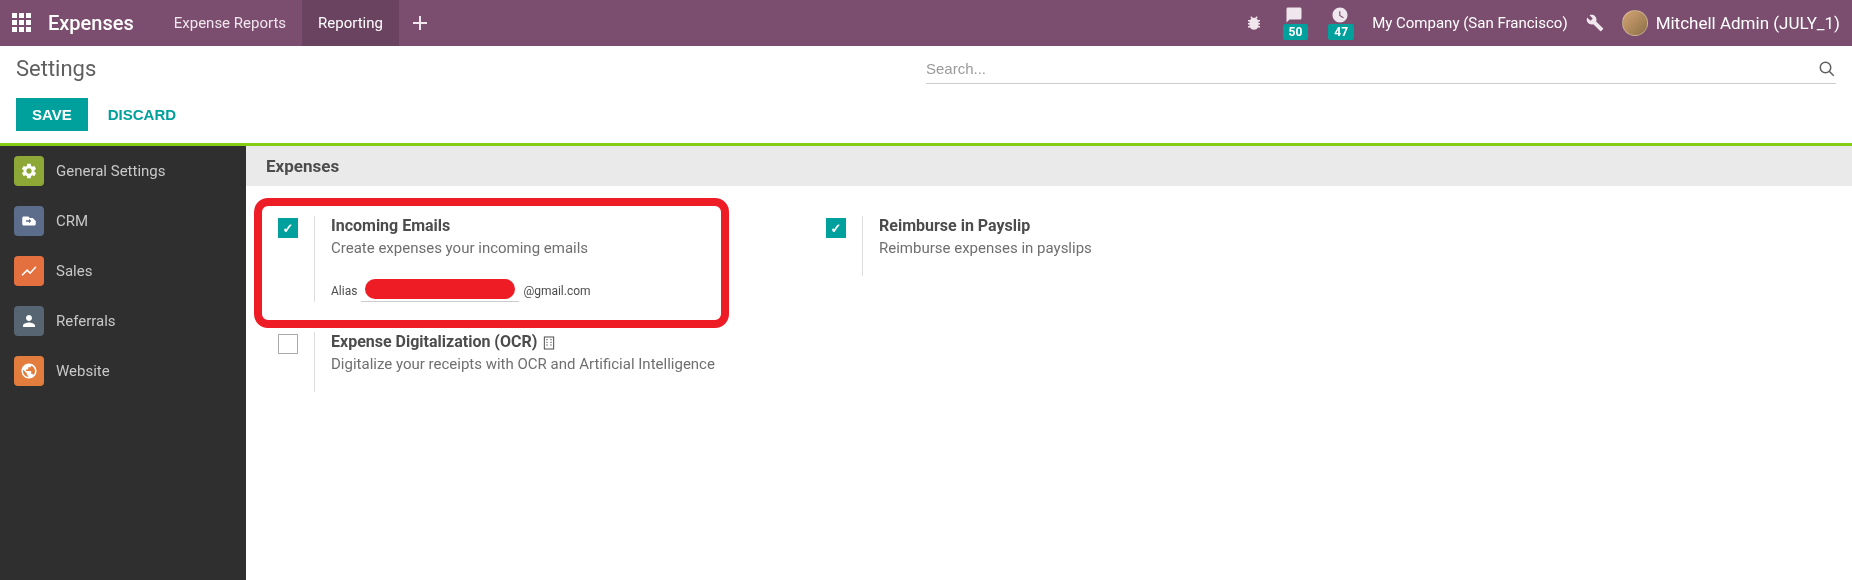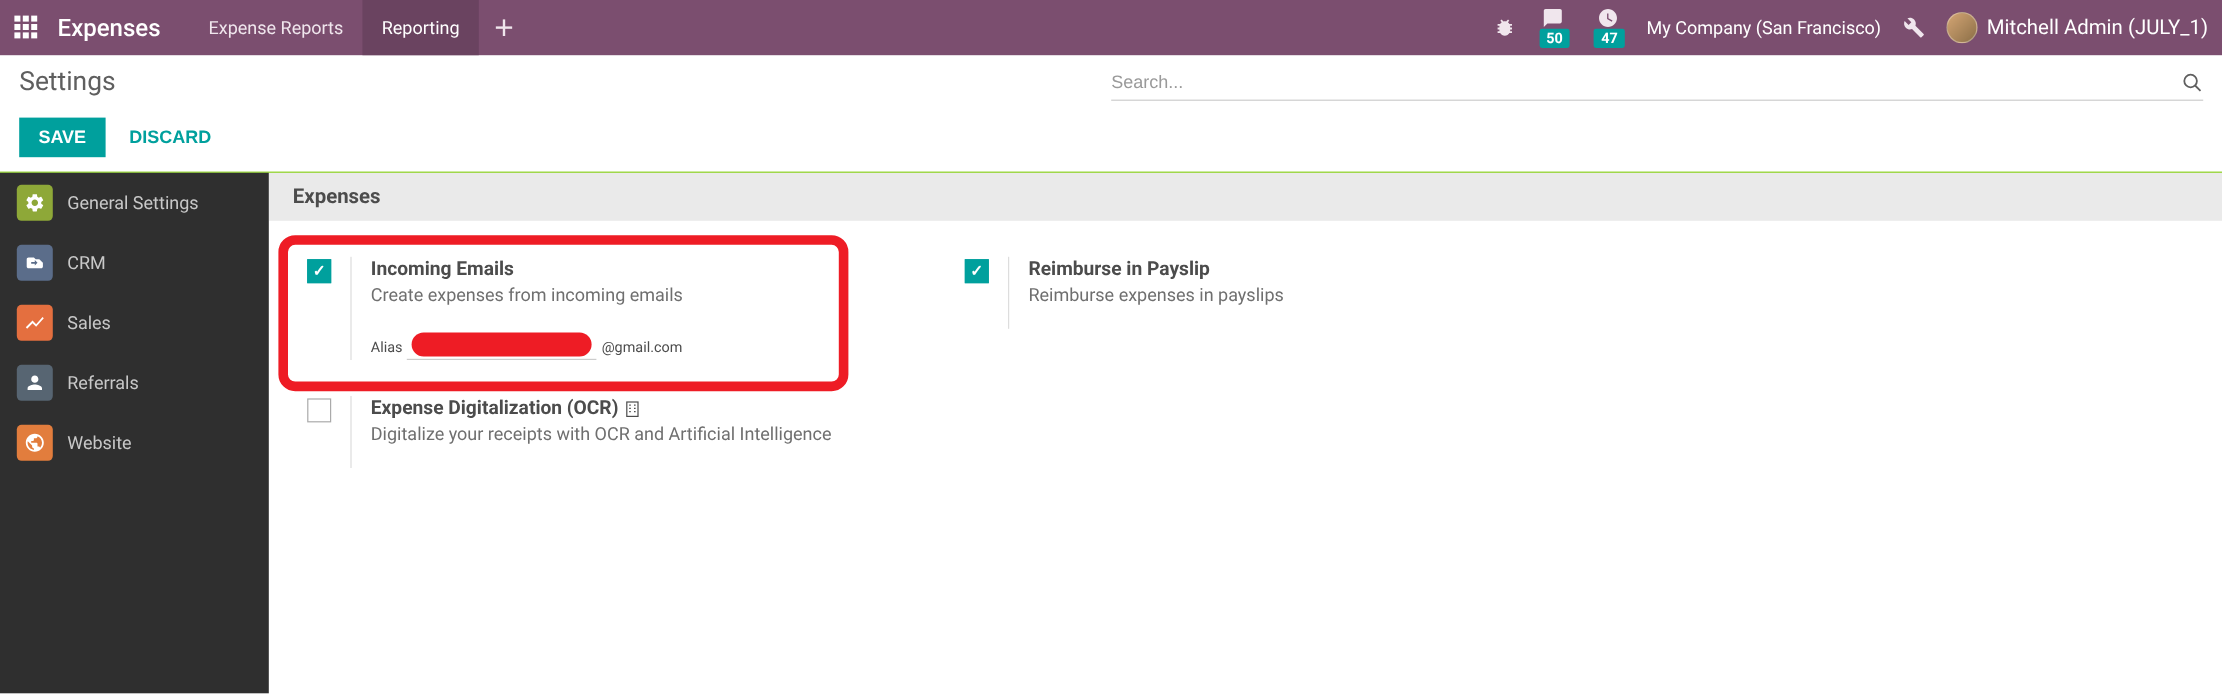--- a/index.html
+++ b/index.html
@@ -20,36 +20,36 @@
     .navbar-right { margin-left: auto; display: flex; align-items: center; gap: 18px; }
     .nb-icon { cursor: pointer; display: flex; align-items: center; color: #f0e6ed; flex-direction: column; }
     .badge { background: #00a09d; color: #fff; font-size: 12px; font-weight: 700; padding: 1px 6px; border-radius: 2px; margin-left: 2px; }
     .company { font-size: 15px; color: #fff; cursor: pointer; }
     .user { display: flex; align-items: center; gap: 8px; font-size: 17px; cursor: pointer; }
     .avatar { width: 26px; height: 26px; border-radius: 50%; background: linear-gradient(135deg,#d4a574,#8b6f47); border: 1px solid rgba(255,255,255,0.3); }
     
     svg { display: block; }
     
     
-    .control-panel { padding: 10px 16px 12px 16px; display: flex; flex-direction: column; gap: 8px; border-bottom: 1px solid #84cc16; }
+    .control-panel { padding: 10px 16px 12px 16px; display: flex; flex-direction: column; gap: 8px; border-bottom: 3px solid #84cc16; }
     .cp-top { display: flex; align-items: flex-start; }
     .cp-title { font-size: 22px; color: #5f5f5f; font-weight: 400; }
     .cp-search { margin-left: auto; width: 50%; display: flex; align-items: center; border-bottom: 1px solid #ccc; padding-bottom: 2px; }
     .cp-search input { border: none; outline: none; font-size: 15px; flex: 1; padding: 4px 0; color: #ec4899; }
     .cp-search input::placeholder { color: #9a9a9a; }
     .magnify { cursor: pointer; }
     .cp-buttons { display: flex; align-items: center; gap: 8px; margin-top: 6px; }
     .btn-save { background: #00a09d; color: #fff; border: none; padding: 8px 16px; font-size: 15px; font-weight: 700; cursor: pointer; }
     .btn-discard { background: none; border: none; color: #00a09d; font-size: 15px; font-weight: 700; padding: 8px 12px; cursor: pointer; }
     
     
     .body { display: flex; height: calc(100vh - 46px - 100px); }
     
     
-    .sidebar { width: 224px; background: #2f2f2f; overflow-y: auto; position: relative; }
+    .sidebar { width: 246px; background: #2f2f2f; overflow-y: auto; position: relative; }
     .sidebar::-webkit-scrollbar { width: 8px; }
     .sidebar::-webkit-scrollbar-track { background: #444; }
     .sidebar::-webkit-scrollbar-thumb { background: #888; }
     .sb-item { display: flex; align-items: center; padding: 10px 14px; cursor: pointer; gap: 12px; }
     .sb-icon { width: 30px; height: 30px; border-radius: 4px; display: flex; align-items: center; justify-content: center; flex-shrink: 0; }
     .sb-label { color: #c8c8c8; font-size: 15px; }
     .sb-icon.general { background: #8ea838; }
     .sb-icon.crm { background: #5b6d8a; }
     .sb-icon.sales { background: #e46f3f; }
     .sb-icon.referrals { background: #576572; }
@@ -206,21 +206,21 @@
     <div class="section-header">Expenses</div>
     <div class="settings-grid">
       <div class="highlight-box" style="left:8px; top:12px; width:475px; height:130px;"></div>
 
       <div class="col">
         <div class="setting-box">
           <div class="checkbox checked"></div>
           <div class="divider-v"></div>
           <div class="setting-content">
             <div class="setting-title">Incoming Emails</div>
-            <div class="setting-desc">Create expenses from incoming emails</div>
+            <div class="setting-desc">Create expenses your incoming emails</div>
             <div class="alias-row">
               <span>Alias</span>
               <span style="display:inline-flex; align-items:center; border-bottom:1px solid #ccc; padding:0 4px 2px 4px;">
                 <span class="redacted"></span>
               </span>
               <span>@gmail.com</span>
             </div>
           </div>
         </div>
 

